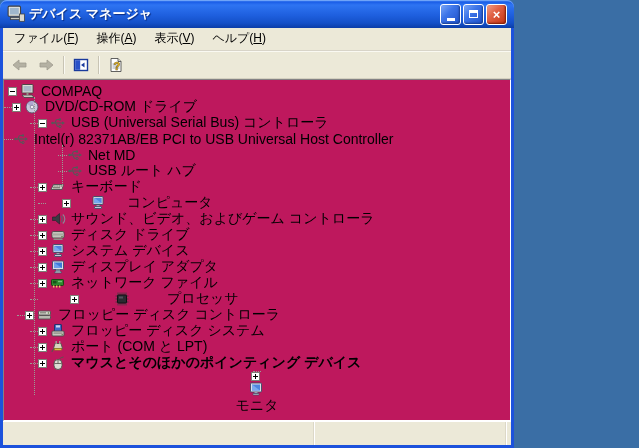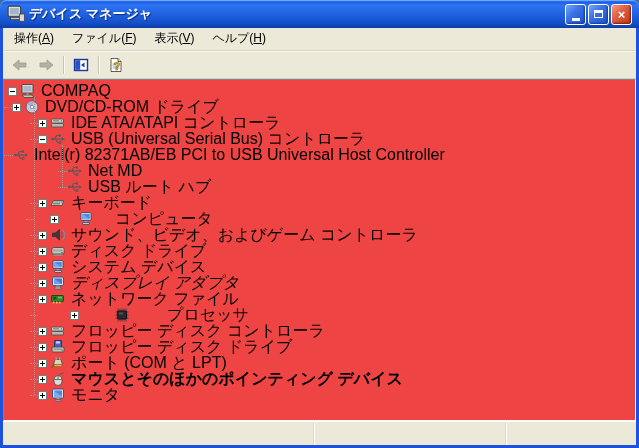--- a/index.html
+++ b/index.html
@@ -1,17 +1,17 @@
 <!DOCTYPE html>
 <html><head>
 <meta charset="utf-8">
 <style>
   html,body{margin:0;padding:0;}
   body{width:639px;height:448px;overflow:hidden;font-family:"Liberation Sans",sans-serif;background:#3A6EA5;}
-  .window{width:639px;height:448px;box-sizing:border-box;display:flex;flex-direction:column;
+  .window{width:514px;height:448px;box-sizing:border-box;display:flex;flex-direction:column;
     border-left:3px solid #1C52DC;border-right:3px solid #1C52DC;border-bottom:3px solid #1C52DC;
     border-radius:8px 8px 0 0;background:#ECE9D8;}
   
   .titlebar{height:28px;flex:0 0 28px;margin:-0px -3px 0 -3px;border-radius:7px 7px 0 0;
     background:linear-gradient(180deg,#4A8AF4 0%,#1C5FE8 8%,#2E74F2 18%,#1E5FDE 55%,#1450C8 82%,#0B3DA8 100%);
     display:flex;align-items:center;padding:0 5px;box-shadow:inset 0 1px 0 #6FA4F8;}
   .title-icon{width:18px;height:18px;margin:0 4px 0 2px;flex:0 0 auto;}
   .title-text{color:#fff;font-weight:bold;font-size:13px;text-shadow:1px 1px 1px #0A2C80;flex:1 1 auto;white-space:nowrap;}
   .caption-btns{display:flex;gap:2px;margin-right:2px;}
   .cap-btn{width:21px;height:21px;border-radius:3px;border:1px solid #fff;box-sizing:border-box;
@@ -27,22 +27,22 @@
   .menu-item{padding:2px 9px 3px 9px;font-size:12px;color:#000;cursor:default;white-space:nowrap;}
   .menu-item u{text-decoration:underline;}
   
   .toolbar{height:27px;flex:0 0 27px;display:flex;align-items:center;background:#ECE9D8;padding-left:4px;
     border-bottom:1px solid #D4D0C0;box-shadow:inset 0 1px 0 #FAF9F2;}
   .tb-btn{width:24px;height:22px;display:flex;align-items:center;justify-content:center;border:1px solid transparent;border-radius:2px;}
   .tb-btn.disabled{opacity:0.95;}
   .tb-sep{width:1px;height:18px;background:#C8C4B4;box-shadow:1px 0 0 #FAF9F2;margin:0 4px;}
   .tb-btn svg{display:block;}
   
-  .client{flex:1 1 auto;background:#ef4444;border:1px solid #848284;border-right-color:#fff;border-bottom-color:#fff;
-    margin:0;position:relative;overflow:hidden;padding-top:3px;font-size:16px;}
+  .client{flex:1 1 auto;background:#be185d;border:1px solid #848284;border-right-color:#fff;border-bottom-color:#fff;
+    margin:0;position:relative;overflow:hidden;padding-top:3px;font-size:14px;}
   .tree{position:relative;}
   .guide{position:absolute;width:0;border-left:1px dotted #9C9C94;}
   .tree-row{height:16px;display:flex;align-items:center;white-space:nowrap;position:relative;}
   .connector{height:0;border-top:1px dotted #9C9C94;flex:0 0 auto;}
   .expand-box{width:9px;height:9px;box-sizing:border-box;border:1px solid #7E7E76;background:#fff;position:relative;flex:0 0 9px;margin-right:3px;}
   .expand-box::before{content:"";position:absolute;left:1px;top:3px;width:5px;height:1px;background:#000;}
   .expand-box.plus::after{content:"";position:absolute;left:3px;top:1px;width:1px;height:5px;background:#000;}
   .row-icon{width:16px;height:16px;flex:0 0 16px;margin-right:3px;}
   .row-icon svg{display:block;}
   .row-label{padding:0 2px;color:#000;}
@@ -72,22 +72,22 @@
       <span class="cap-btn">
           <span class="cap-glyph glyph-max"></span>
         </span>
       <span class="cap-btn close">
           <span class="cap-glyph glyph-x">×</span>
         </span>
     </span>
   </div>
 
   <div class="menubar" id="menubar">
+      <span class="menu-item"><span>ファイル(</span><u>F</u><span>)</span></span>
       <span class="menu-item"><span>操作(</span><u>A</u><span>)</span></span>
-      <span class="menu-item"><span>ファイル(</span><u>F</u><span>)</span></span>
       <span class="menu-item"><span>表示(</span><u>V</u><span>)</span></span>
       <span class="menu-item"><span>ヘルプ(</span><u>H</u><span>)</span></span>
     </div>
 
   <div class="toolbar" id="toolbar">
       <div class="tb-btn disabled">
         <span class="icon ">
           <svg width="18" height="16" viewBox="0 0 18 16">
             <polygon points="2,8 8,3 8,6 15,6 15,10 8,10 8,13" fill="#B2AFA1" stroke="#9A978A" stroke-width="0.8"></polygon>
           </svg>
@@ -148,33 +148,20 @@
             <svg width="16" height="16" viewBox="0 0 16 16">
               <circle cx="8" cy="8" r="6" fill="#C8C8DC" stroke="#55556A" stroke-width="0.9"></circle>
               <path d="M 3 5 A 6 6 0 0 1 10 2.5 L 8 8 Z" fill="#B0A8D0"></path>
               <circle cx="8" cy="8" r="1.8" fill="#F0F0F4" stroke="#707088" stroke-width="0.7"></circle>
             </svg>
           </span>
           <span class="row-label">DVD/CD-ROM ドライブ</span>
         </div>
         <div class="tree-row" style="padding-left: 26px;">
           <span class="connector" style="width: 8px;"></span>
-          <span class="expand-box plus"></span>
-          <span class="icon row-icon">
-            <svg width="16" height="16" viewBox="0 0 16 16">
-              <rect x="1.5" y="4" width="12" height="4" rx="1" fill="#D4D4CC" stroke="#505050" stroke-width="0.9"></rect>
-              <rect x="1.5" y="8.5" width="12" height="3.5" rx="1" fill="#B8B8B0" stroke="#505050" stroke-width="0.9"></rect>
-              <rect x="3" y="5.2" width="6" height="1.2" fill="#808078"></rect>
-              <circle cx="11.5" cy="6" r="0.8" fill="#607840"></circle>
-            </svg>
-          </span>
-          <span class="row-label">IDE ATA/ATAPI コントローラ</span>
-        </div>
-        <div class="tree-row" style="padding-left: 26px;">
-          <span class="connector" style="width: 8px;"></span>
           <span class="expand-box minus"></span>
           <span class="icon row-icon">
             <svg width="16" height="16" viewBox="0 0 16 16">
               <g stroke="#585858" stroke-width="1.1" fill="none">
                 <path d="M2.5 8 H 12"></path>
                 <path d="M4.5 8 C 5.5 8 5.5 4.5 7 4.5 H 9"></path>
                 <path d="M5.5 8 C 6.5 8 6.5 11.5 8 11.5 H 9.5"></path>
               </g>
               <circle cx="2.5" cy="8" r="1.3" fill="#585858"></circle>
               <polygon points="12,6.2 15,8 12,9.8" fill="#585858"></polygon>
@@ -246,21 +233,21 @@
                 <rect x="5.4" y="6.5" width="1.2" height="1"></rect>
                 <rect x="7.2" y="6.5" width="1.2" height="1"></rect>
                 <rect x="9" y="6.5" width="1.2" height="1"></rect>
                 <rect x="10.8" y="6.5" width="1.2" height="1"></rect>
                 <rect x="3" y="8.2" width="7" height="1.1"></rect>
               </g>
             </svg>
           </span>
           <span class="row-label">キーボード</span>
         </div>
-        <div class="tree-row" style="padding-left: 22px; gap: 16px;">
+        <div class="tree-row" style="padding-left: 34px; gap: 16px;">
           <span class="connector" style="width: 8px;"></span>
           <span class="expand-box plus"></span>
           <span class="icon row-icon">
             <svg width="16" height="16" viewBox="0 0 16 16">
               <rect x="3" y="1.5" width="10" height="8" rx="1" fill="#E4E4DC" stroke="#3A4A66" stroke-width="0.9"></rect>
               <rect x="4.3" y="2.8" width="7.4" height="5.4" fill="#4E86E0"></rect>
               <path d="M4.3 2.8 l7.4 5.4 h-7.4 Z" fill="#77A8F0"></path>
               <rect x="6.5" y="10" width="3" height="1.5" fill="#9AA0B0"></rect>
               <rect x="4.5" y="11.5" width="7" height="2" rx="0.5" fill="#C4C8D4" stroke="#3A4A66" stroke-width="0.8"></rect>
             </svg>
@@ -299,21 +286,21 @@
             <svg width="16" height="16" viewBox="0 0 16 16">
               <rect x="3" y="1.5" width="10" height="8" rx="1" fill="#E4E4DC" stroke="#3A4A66" stroke-width="0.9"></rect>
               <rect x="4.3" y="2.8" width="7.4" height="5.4" fill="#4E86E0"></rect>
               <path d="M4.3 2.8 l7.4 5.4 h-7.4 Z" fill="#77A8F0"></path>
               <rect x="6.5" y="10" width="3" height="1.5" fill="#9AA0B0"></rect>
               <rect x="4.5" y="11.5" width="7" height="2" rx="0.5" fill="#C4C8D4" stroke="#3A4A66" stroke-width="0.8"></rect>
             </svg>
           </span>
           <span class="row-label">システム デバイス</span>
         </div>
-        <div class="tree-row" style="padding-left: 26px; font-style: italic;">
+        <div class="tree-row" style="padding-left: 26px;">
           <span class="connector" style="width: 8px;"></span>
           <span class="expand-box plus"></span>
           <span class="icon row-icon">
             <svg width="16" height="16" viewBox="0 0 16 16">
               <rect x="2.5" y="2" width="11" height="8.5" rx="1" fill="#DCDCE4" stroke="#3A4A66" stroke-width="0.9"></rect>
               <rect x="4" y="3.5" width="8" height="5.5" fill="#3C78D8"></rect>
               <path d="M4 3.5 l8 5.5 h-8 Z" fill="#6AA0EC"></path>
               <rect x="6" y="10.5" width="4" height="1.5" fill="#9AA0B0"></rect>
               <polygon points="4.5,14 11.5,14 10.5,12 5.5,12" fill="#C0C4CC" stroke="#3A4A66" stroke-width="0.7"></polygon>
             </svg>
@@ -351,21 +338,21 @@
                 <line x1="1.5" y1="5" x2="14.5" y2="5"></line>
                 <line x1="1.5" y1="8" x2="14.5" y2="8"></line>
                 <line x1="1.5" y1="11" x2="14.5" y2="11"></line>
               </g>
               <rect x="3.5" y="4" width="9" height="8" rx="1" fill="#2A2A30" stroke="#101014"></rect>
               <rect x="5" y="5.5" width="4" height="2" fill="#50505C"></rect>
             </svg>
           </span>
           <span class="row-label">プロセッサ</span>
         </div>
-        <div class="tree-row" style="padding-left: 26px;">
+        <div class="tree-row" style="padding-left: 13px;">
           <span class="connector" style="width: 8px;"></span>
           <span class="expand-box plus"></span>
           <span class="icon row-icon">
             <svg width="16" height="16" viewBox="0 0 16 16">
               <rect x="1.5" y="4" width="12" height="4" rx="1" fill="#D4D4CC" stroke="#505050" stroke-width="0.9"></rect>
               <rect x="1.5" y="8.5" width="12" height="3.5" rx="1" fill="#B8B8B0" stroke="#505050" stroke-width="0.9"></rect>
               <rect x="3" y="5.2" width="6" height="1.2" fill="#808078"></rect>
               <circle cx="11.5" cy="6" r="0.8" fill="#607840"></circle>
             </svg>
           </span>
@@ -376,21 +363,21 @@
           <span class="expand-box plus"></span>
           <span class="icon row-icon">
             <svg width="16" height="16" viewBox="0 0 16 16">
               <rect x="4.5" y="1.5" width="7" height="7" rx="0.5" fill="#4466C8" stroke="#203068" stroke-width="0.9"></rect>
               <rect x="6" y="2.3" width="4" height="2.2" fill="#C8D4F0"></rect>
               <rect x="2" y="8" width="12" height="5" rx="1" fill="#C8C8C0" stroke="#4A4A4A" stroke-width="0.9"></rect>
               <rect x="3.5" y="9.5" width="9" height="1.2" fill="#8A8A82"></rect>
               <circle cx="12.2" cy="11.8" r="0.7" fill="#5A7040"></circle>
             </svg>
           </span>
-          <span class="row-label">フロッピー ディスク ドライブ</span>
+          <span class="row-label">フロッピー ディスク システム</span>
         </div>
         <div class="tree-row" style="padding-left: 26px;">
           <span class="connector" style="width: 8px;"></span>
           <span class="expand-box plus"></span>
           <span class="icon row-icon">
             <svg width="16" height="16" viewBox="0 0 16 16">
               <path d="M2 13 C 2 10 4 10.5 5 9" fill="none" stroke="#58584E" stroke-width="1.1"></path>
               <polygon points="5,4.5 11,4.5 12.5,9.5 3.5,9.5" fill="#D8D4C0" stroke="#50504A" stroke-width="0.9"></polygon>
               <rect x="5.5" y="2" width="1.4" height="3" fill="#A0A096"></rect>
               <rect x="9" y="2" width="1.4" height="3" fill="#A0A096"></rect>
@@ -405,21 +392,21 @@
           <span class="icon row-icon">
             <svg width="16" height="16" viewBox="0 0 16 16">
               <path d="M13.5 2 C 10 2.5 10.5 4 8.5 4.5" fill="none" stroke="#58584E" stroke-width="1"></path>
               <rect x="4" y="4.5" width="8" height="10" rx="4" fill="#DCDCD4" stroke="#50504A" stroke-width="0.9"></rect>
               <line x1="8" y1="4.8" x2="8" y2="8.5" stroke="#50504A" stroke-width="0.8"></line>
               <line x1="4.3" y1="8.5" x2="11.7" y2="8.5" stroke="#50504A" stroke-width="0.8"></line>
             </svg>
           </span>
           <span class="row-label">マウスとそのほかのポインティング デバイス</span>
         </div>
-        <div class="tree-row" style="padding-left: 26px;">
+        <div class="tree-row" style=" flex-direction: column;">
           <span class="connector" style="width: 8px;"></span>
           <span class="expand-box plus"></span>
           <span class="icon row-icon">
             <svg width="16" height="16" viewBox="0 0 16 16">
               <rect x="2.5" y="2" width="11" height="9" rx="1" fill="#E0E0E8" stroke="#3A4A66" stroke-width="0.9"></rect>
               <rect x="4" y="3.5" width="8" height="6" fill="#4E86E0"></rect>
               <path d="M4 3.5 l8 6 h-8 Z" fill="#7AAAF0"></path>
               <rect x="6.5" y="11" width="3" height="1.5" fill="#9AA0B0"></rect>
               <rect x="5" y="12.5" width="6" height="1.5" rx="0.5" fill="#C4C8D4" stroke="#3A4A66" stroke-width="0.7"></rect>
             </svg>

